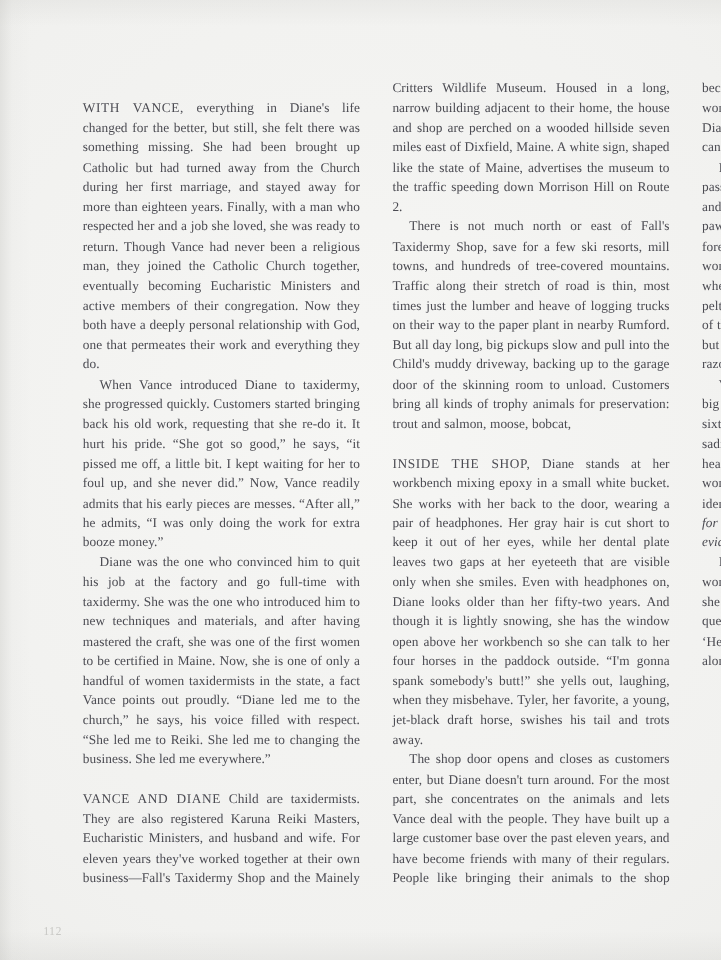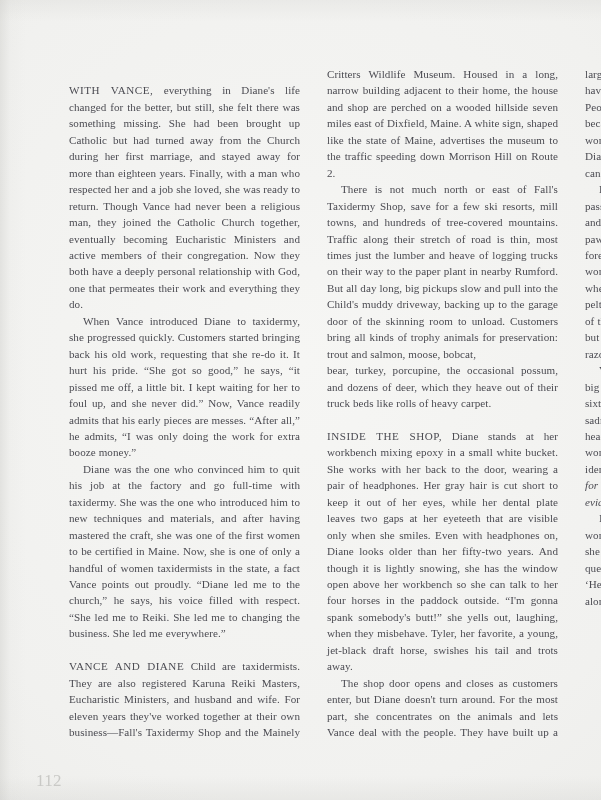--- a/index.html
+++ b/index.html
@@ -78,21 +78,21 @@
   }
 
   em {
     font-style: italic;
   }
 
   .folio {
     position: absolute;
     left: 36px;
     top: 772px;
-    font-size: 17px;
+    font-size: 10px;
     color: #c9c9c6;
     letter-spacing: 0.3px;
     line-height: 1;
   }
 </style>
 </head>
 <body>
 
 <div class="paper"></div>
 
@@ -103,21 +103,20 @@
     <p class="section-open"><span class="smallcaps">WITH VANCE,</span><span> everything in Diane's life changed for the better, but still, she felt there was something missing. She had been brought up Catholic but had turned away from the Church during her first marriage, and stayed away for more than eighteen years. Finally, with a man who respected her and a job she loved, she was ready to return. Though Vance had never been a religious man, they joined the Catholic Church together, eventually becoming Eucharistic Ministers and active members of their congregation. Now they both have a deeply personal relationship with God, one that permeates their work and everything they do.</span></p>
 
     <p>When Vance introduced Diane to taxidermy, she progressed quickly. Customers started bringing back his old work, requesting that she re-do it. It hurt his pride. “She got so good,” he says, “it pissed me off, a little bit. I kept waiting for her to foul up, and she never did.” Now, Vance readily admits that his early pieces are messes. “After all,” he admits, “I was only doing the work for extra booze money.”</p>
 
     <p>Diane was the one who convinced him to quit his job at the factory and go full-time with taxidermy. She was the one who introduced him to new techniques and materials, and after having mastered the craft, she was one of the first women to be certified in Maine. Now, she is one of only a handful of women taxidermists in the state, a fact Vance points out proudly. “Diane led me to the church,” he says, his voice filled with respect. “She led me to Reiki. She led me to changing the business. She led me everywhere.”</p>
 
     <p class="section-open"><span class="smallcaps">VANCE AND DIANE</span><span> Child are taxidermists. They are also registered Karuna Reiki Masters, Eucharistic Ministers, and husband and wife. For eleven years they've worked together at their own business—Fall's Taxidermy Shop and the Mainely Critters Wildlife Museum. Housed in a long, narrow building adjacent to their home, the house and shop are perched on a wooded hillside seven miles east of Dixfield, Maine. A white sign, shaped like the state of Maine, advertises the museum to the traffic speeding down Morrison Hill on Route 2.</span></p>
 
     <p>There is not much north or east of Fall's Taxidermy Shop, save for a few ski resorts, mill towns, and hundreds of tree-covered mountains. Traffic along their stretch of road is thin, most times just the lumber and heave of logging trucks on their way to the paper plant in nearby Rumford. But all day long, big pickups slow and pull into the Child's muddy driveway, backing up to the garage door of the skinning room to unload. Customers bring all kinds of trophy animals for preservation: trout and salmon, moose, bobcat,</p>
 
-    <p class="no-indent">bear, turkey, porcupine, the occasional possum, and dozens of deer, which they heave out of their truck beds like rolls of heavy carpet.</p>
 
     <p class="section-open"><span class="smallcaps">INSIDE THE SHOP,</span><span> Diane stands at her workbench mixing epoxy in a small white bucket. She works with her back to the door, wearing a pair of headphones. Her gray hair is cut short to keep it out of her eyes, while her dental plate leaves two gaps at her eyeteeth that are visible only when she smiles. Even with headphones on, Diane looks older than her fifty-two years. And though it is lightly snowing, she has the window open above her workbench so she can talk to her four horses in the paddock outside. “I'm gonna spank somebody's butt!” she yells out, laughing, when they misbehave. Tyler, her favorite, a young, jet-black draft horse, swishes his tail and trots away.</span></p>
 
     <p>The shop door opens and closes as customers enter, but Diane doesn't turn around. For the most part, she concentrates on the animals and lets Vance deal with the people. They have built up a large customer base over the past eleven years, and have become friends with many of their regulars. People like bringing their animals to the shop because it is apparent the couple takes pride in the work and has fun with it. “We love animals,” Diane explains. “Not all taxidermists do, but you can normally tell by their work.”</p>
 
     <p>Diane crosses the shop to talk to Vance. As she passes a table filled with finished beaver, turkey, and other small animals, she grabs the raised front paw of a woodchuck with her thumb and forefinger giving it a friendly little shake. Vance's workbench is on the opposite side of the room, where he is fleshing out the recently de-thawed pelt of a deer's head and neck, called a cape. Most of the fat was removed before the cape was frozen, but Vance shaves off the remaining bits with a razor so the skin will dry flat once it is mounted.</p>
 
     <p><span>Vance wears a denim shirt over sweatpants, a big baseball cap and a hearing aid in each ear. At sixty-three, his eyes have accumulated a liquid sadness, and when he takes off his cap, his bald head makes him look soft and exposed. Above his work bench hangs a simple computer-made sign, identical to one over Diane's: </span><em>If you were on trial for being a Christian, would there be enough evidence to convict you?</em><span></span></p>
 
     <p>It is rare for Diane to be in her husband's workspace. “He's got his corner and I have mine,” she laughs. “If I have any questions or he has any questions, we kind of meet in the middle and say, ‘Hey, now, I need your opinion on this,’ but we get along fine.”</p>

